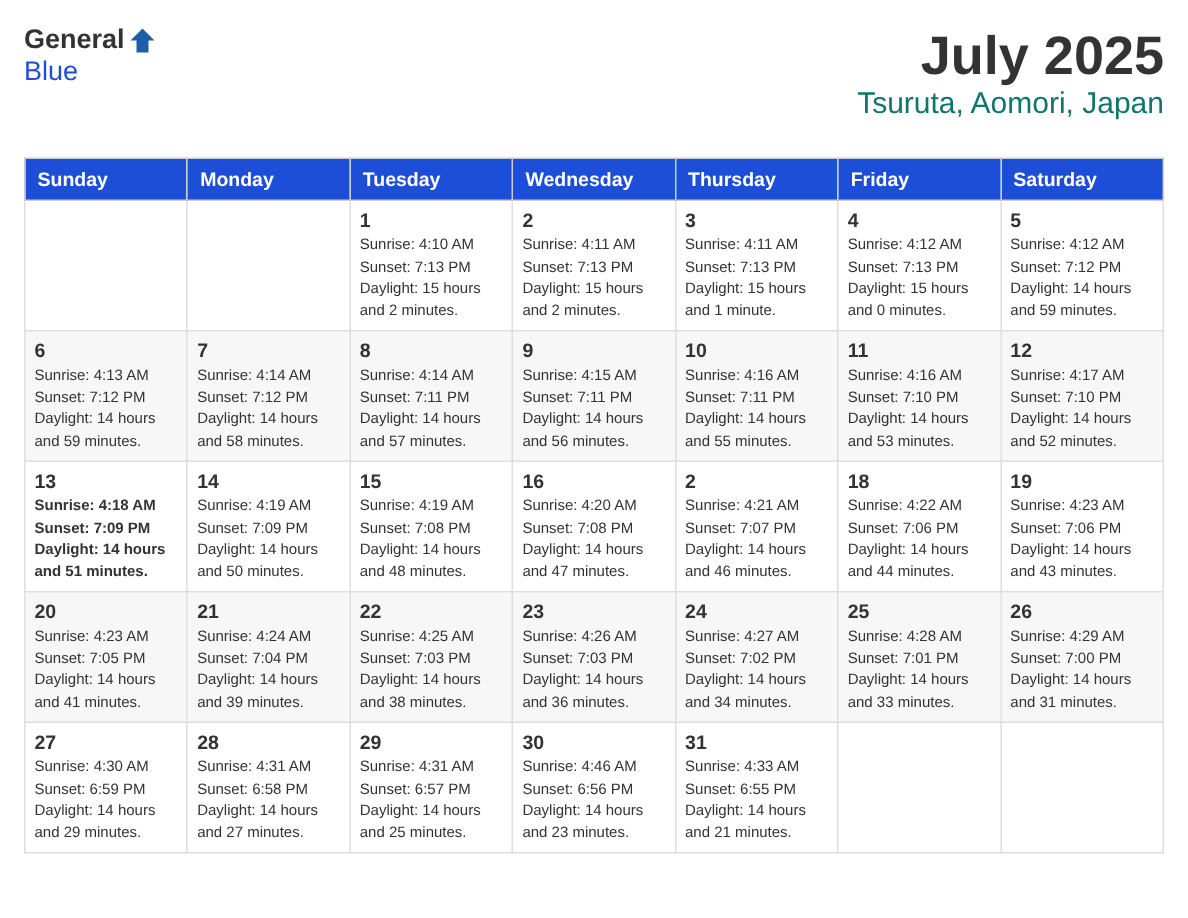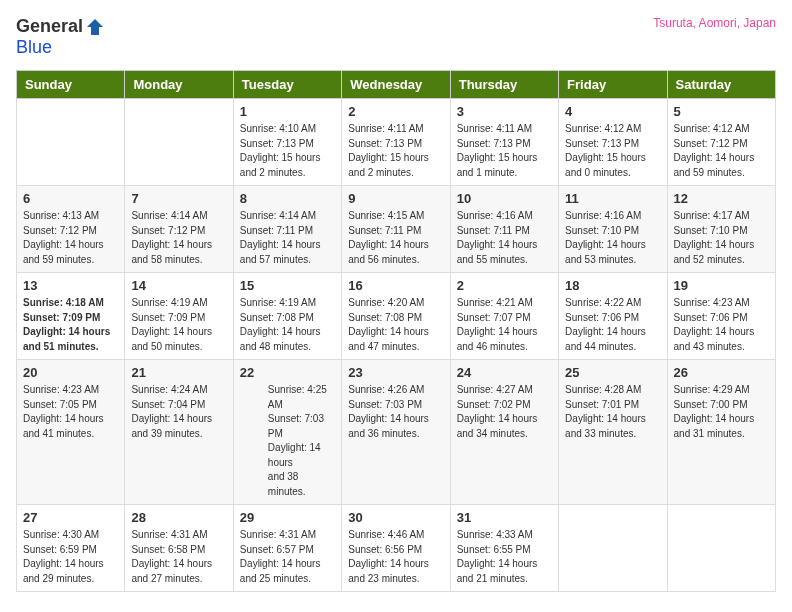--- a/index.html
+++ b/index.html
@@ -7,21 +7,21 @@
       font-family: Arial, sans-serif;
       background: #fff;
       width: 792px;
       min-height: 612px;
       padding: 16px;
     }
     .header {
       display: flex;
       justify-content: space-between;
       align-items: flex-start;
-      margin-bottom: 12px;
+      margin-bottom: 24px;
     }
     .logo {
       display: flex;
       flex-direction: column;
       align-items: flex-start;
     }
     .logo-text {
       display: flex;
       align-items: center;
     }
@@ -43,30 +43,30 @@
     }
     .title-area {
       text-align: right;
     }
     .month-title {
       font-size: 36px;
       font-weight: bold;
       color: #333;
     }
     .location {
-      font-size: 12px;
-      color: #ec4899;
+      font-size: 20px;
+      color: #0f766e;
     }
     .calendar {
       width: 100%;
       border-collapse: collapse;
       border: 1px solid #ccc;
     }
     .calendar th {
-      background-color: #4d7c0f;
+      background-color: #1d4ed8;
       color: #fff;
       font-size: 13px;
       font-weight: bold;
       padding: 6px 8px;
       text-align: left;
       border: 1px solid #ccc;
     }
     .calendar td {
       vertical-align: top;
       padding: 5px 6px;
@@ -102,20 +102,21 @@
   <div class="logo">
     <div class="logo-text">
       <span class="logo-general">General</span>
       <svg class="logo-icon" viewBox="0 0 20 20">
         <polygon points="10,2 18,10 14,10 14,18 6,18 6,10 2,10" fill="#1a5fa8"></polygon>
       </svg>
     </div>
     <span class="logo-blue">Blue</span>
   </div>
   <div class="title-area">
+    <div class="month-title">July 2025</div>
     <div class="location">Tsuruta, Aomori, Japan</div>
   </div>
 </div>
 
 <table class="calendar">
   <thead>
     <tr>
     <th>Sunday</th>
         <th>Monday</th>
         <th>Tuesday</th>
@@ -277,21 +278,21 @@
         </td>
         <td>
           <span class="day-number">21</span>
           <div class="day-info" style="white-space: pre-line;">Sunrise: 4:24 AM
 Sunset: 7:04 PM
 Daylight: 14 hours
 and 39 minutes.</div>
         </td>
         <td>
           <span class="day-number">22</span>
-          <div class="day-info" style="white-space: pre-line; margin-left: 28px;">Sunrise: 4:25 AM
+          <div class="day-info" style="white-space: pre-line;">Sunrise: 4:25 AM
 Sunset: 7:03 PM
 Daylight: 14 hours
 and 38 minutes.</div>
         </td>
         <td>
           <span class="day-number">23</span>
           <div class="day-info" style="white-space: pre-line;">Sunrise: 4:26 AM
 Sunset: 7:03 PM
 Daylight: 14 hours
 and 36 minutes.</div>

